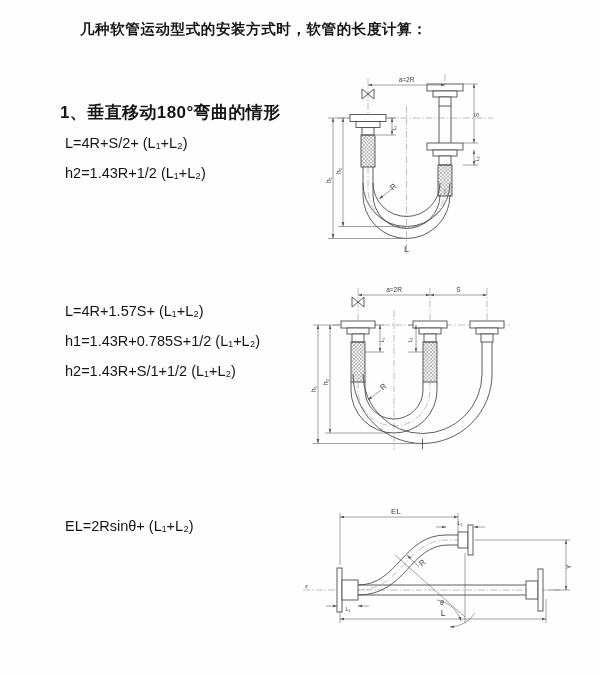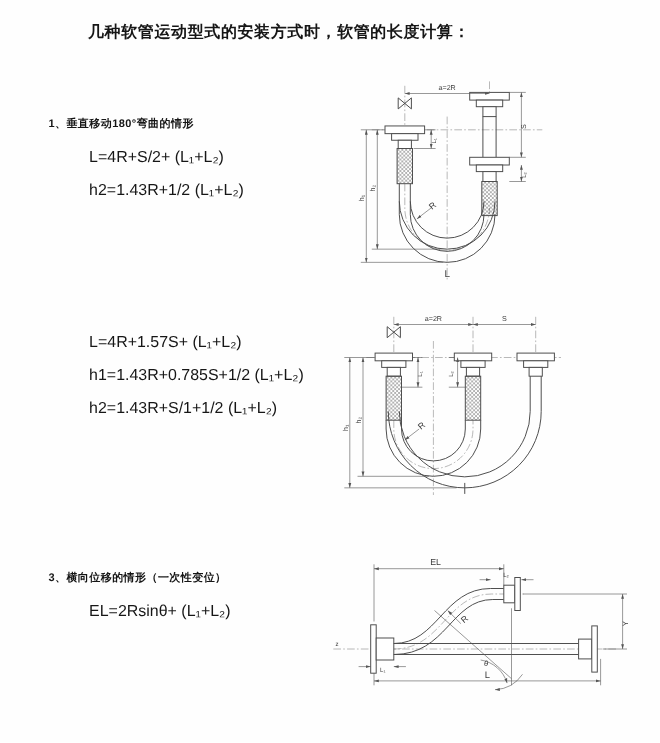--- a/index.html
+++ b/index.html
@@ -5,22 +5,22 @@
   html,body { margin:0; padding:0; background:#ffffff; }
   .page {
     position:relative; width:600px; height:675px; background:#fefefe;
     font-family:"Liberation Sans","DejaVu Sans",sans-serif; color:#161616; overflow:hidden;
   }
   .title {
     position:absolute; left:36px; top:20px;
     font-size:14.5px; font-weight:600; letter-spacing:0.6px; white-space:nowrap;margin-left:44px;
   }
   .section { position:absolute; left:44px; }
-  .heading { font-size:10px; font-weight:600; letter-spacing:0.4px; line-height:30px; white-space:nowrap; }
-  .formula { font-size:14.5px; font-weight:400; line-height:30px; margin-left:37px; white-space:nowrap; }
+  .heading { font-size:17px; font-weight:600; letter-spacing:0.4px; line-height:30px; white-space:nowrap;margin-left:16px; }
+  .formula { font-size:14.5px; font-weight:400; line-height:30px; margin-left:21px; white-space:nowrap; }
   .diagram { position:absolute; }
   svg text { fill:#3c3c3c; font-family:"Liberation Sans","DejaVu Sans",sans-serif; }
   .drw  { stroke:#4d4d4d; stroke-width:0.9; fill:none; }
   .drwf { stroke:#4d4d4d; stroke-width:0.9; fill:#ffffff; }
   .dim  { stroke:#555555; stroke-width:0.55; fill:none; }
   .cl   { stroke:#8a8a8a; stroke-width:0.55; fill:none; stroke-dasharray:7 2 1.5 2; }
   .braidA { stroke:#4d4d4d; stroke-width:0.9; }
 </style>
 </head>
 <body>
@@ -188,21 +188,20 @@
       <path class="dim" d="M108,43 H103 M118,70 H103"></path>
       <path class="dim" d="M111,43 V70" marker-start="url(#ar2)" marker-end="url(#ar2)"></path>
       <text x="107" y="58" font-size="5.5" transform="rotate(-90 107 58)" text-anchor="middle">L₂</text>
 
       <path class="dim" d="M76,108 L63,118" marker-end="url(#ar2)"></path>
       <text x="80" y="107" font-size="8" transform="rotate(-40 80 107)" text-anchor="middle">R</text>
     </g>
   </svg>
 
   <div class="section" style="top:511px;">
-    <div class="heading">3、横向位移的情形（一次性变位）</div>
     <div class="formula">EL=2Rsinθ+ (L₁+L₂)</div>
   </div>
 
   <svg class="diagram" style="left:298px; top:505px;" width="290" height="145" viewBox="0 0 290 145">
     <defs>
       <marker id="ar3" viewBox="0 0 10 6" refX="10" refY="3" markerWidth="8" markerHeight="6" orient="auto-start-reverse">
         <path d="M0,0 L10,3 L0,6 Z" fill="#555"></path>
       </marker>
     </defs>
 

